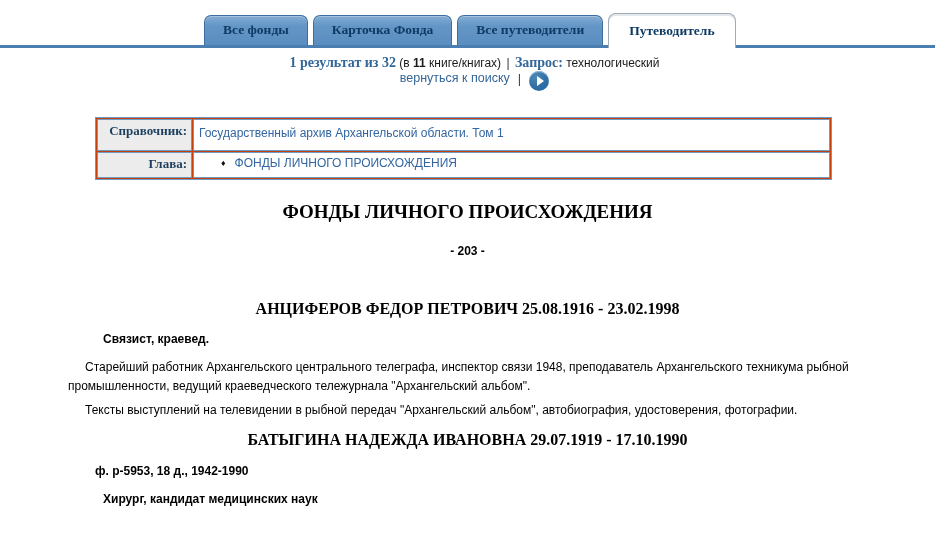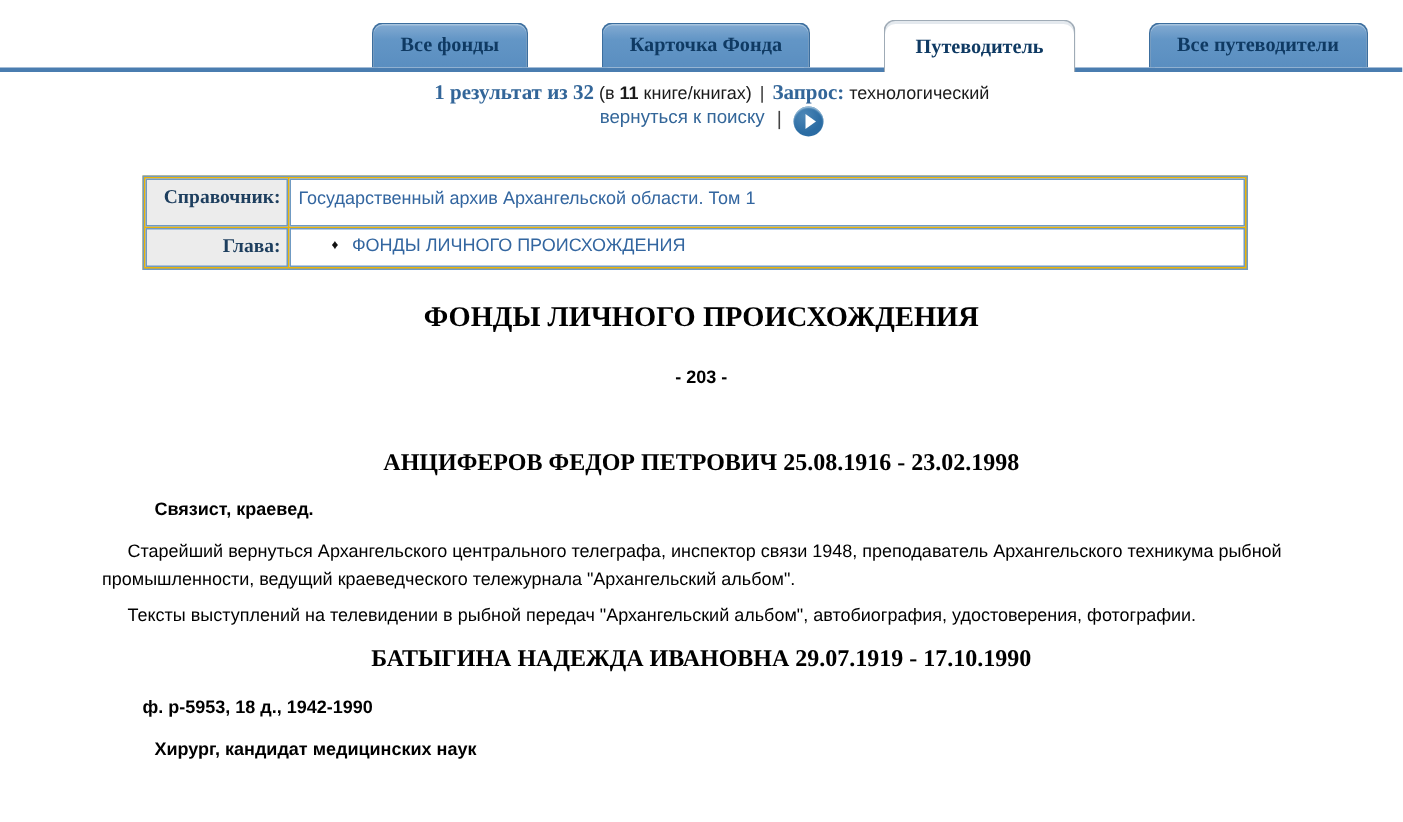--- a/index.html
+++ b/index.html
@@ -20,21 +20,20 @@
     padding:6px 18px 7px;
     margin-right:5px;
     background:linear-gradient(#84abd2, #6396c6 35%, #5a8ec0);
     border:1px solid #3c6e9e;
     border-bottom:none;
     border-radius:7px 7px 0 0;
     font-family:"Liberation Serif", serif;
     font-weight:bold; font-size:13.5px; color:#0f3a63;
     box-shadow:inset 0 1px 0 #a7c4de;
     cursor:pointer;
-    margin-left:44px;
   }
   .tab.active {
     position:relative; z-index:2;
     background:#fff;
     border:1px solid #9fabb6;
     border-bottom:none;
     border-radius:8px 8px 0 0;
     padding:9px 20px 9px;
     margin-bottom:-3px;
     box-shadow:inset 0 2px 0 #e4e9ee;
@@ -68,21 +67,21 @@
     border-top:5px solid transparent;
     border-bottom:5px solid transparent;
   }
 
   
   .info-table {
     margin:20px 0 0 95px;
     width:737px;
     border-collapse:separate; border-spacing:1px;
     border:1px solid #6f9ac3;
-    background:#eab308;
+    background:#c2410c;
   }
   .info-table td { border:1px solid #6f9ac3; vertical-align:top; }
   .cell-label {
     width:95px; background:#ececec;
     text-align:right; padding:3px 4px 3px 2px;
     font-family:"Liberation Serif", serif;
     font-weight:bold; font-size:13px; color:#1d3e5e;
     white-space:nowrap;
   }
   .row-ref .cell-value { height:32px; }
@@ -117,22 +116,22 @@
     text-indent:17px; line-height:19px; font-size:12px;
   }
   .para + .para { margin-top:5px; }
 </style>
 </head>
 <body>
 
 <div class="tabstrip">
   <div class="tab">Все фонды</div>
   <div class="tab">Карточка Фонда</div>
+  <div class="tab">Все путеводители</div>
   <div class="tab active">Путеводитель</div>
-  <div class="tab">Все путеводители</div>
 </div>
 
 <div class="results-bar">
   <div class="results-left">
     <span class="count-text">1 результат из 32</span>
     <span>(в </span><span class="books-count">11</span><span> книге/книгах)</span>
     <span class="sep">|</span>
     <span class="query-label">Запрос:</span>
     <span>технологический</span>
   </div>
@@ -164,20 +163,20 @@
   </tr>
 </tbody>
   </table>
 
 <div class="doc">
   <div class="doc-title">ФОНДЫ ЛИЧНОГО ПРОИСХОЖДЕНИЯ</div>
   <div class="page-num">- 203 -</div>
 
   <div class="entry-heading first">АНЦИФЕРОВ ФЕДОР ПЕТРОВИЧ 25.08.1916 - 23.02.1998</div>
   <div class="occupation-line">Связист, краевед.</div>
-  <p class="para">Старейший вернуться Архангельского центрального телеграфа, инспектор связи 1948, преподаватель Архангельского техникума рыбной промышленности, ведущий краеведческого тележурнала "Архангельский альбом".</p>
+  <p class="para">Старейший работник Архангельского центрального телеграфа, инспектор связи 1948, преподаватель Архангельского техникума рыбной промышленности, ведущий краеведческого тележурнала "Архангельский альбом".</p>
   <p class="para">Тексты выступлений на телевидении в рыбной передач "Архангельский альбом", автобиография, удостоверения, фотографии.</p>
 
   <div class="entry-heading second">БАТЫГИНА НАДЕЖДА ИВАНОВНА 29.07.1919 - 17.10.1990</div>
   <div class="fund-line">ф. р-5953, 18 д., 1942-1990</div>
   <div class="occupation-line">Хирург, кандидат медицинских наук</div>
 
 </div>
 
 </body></html>

